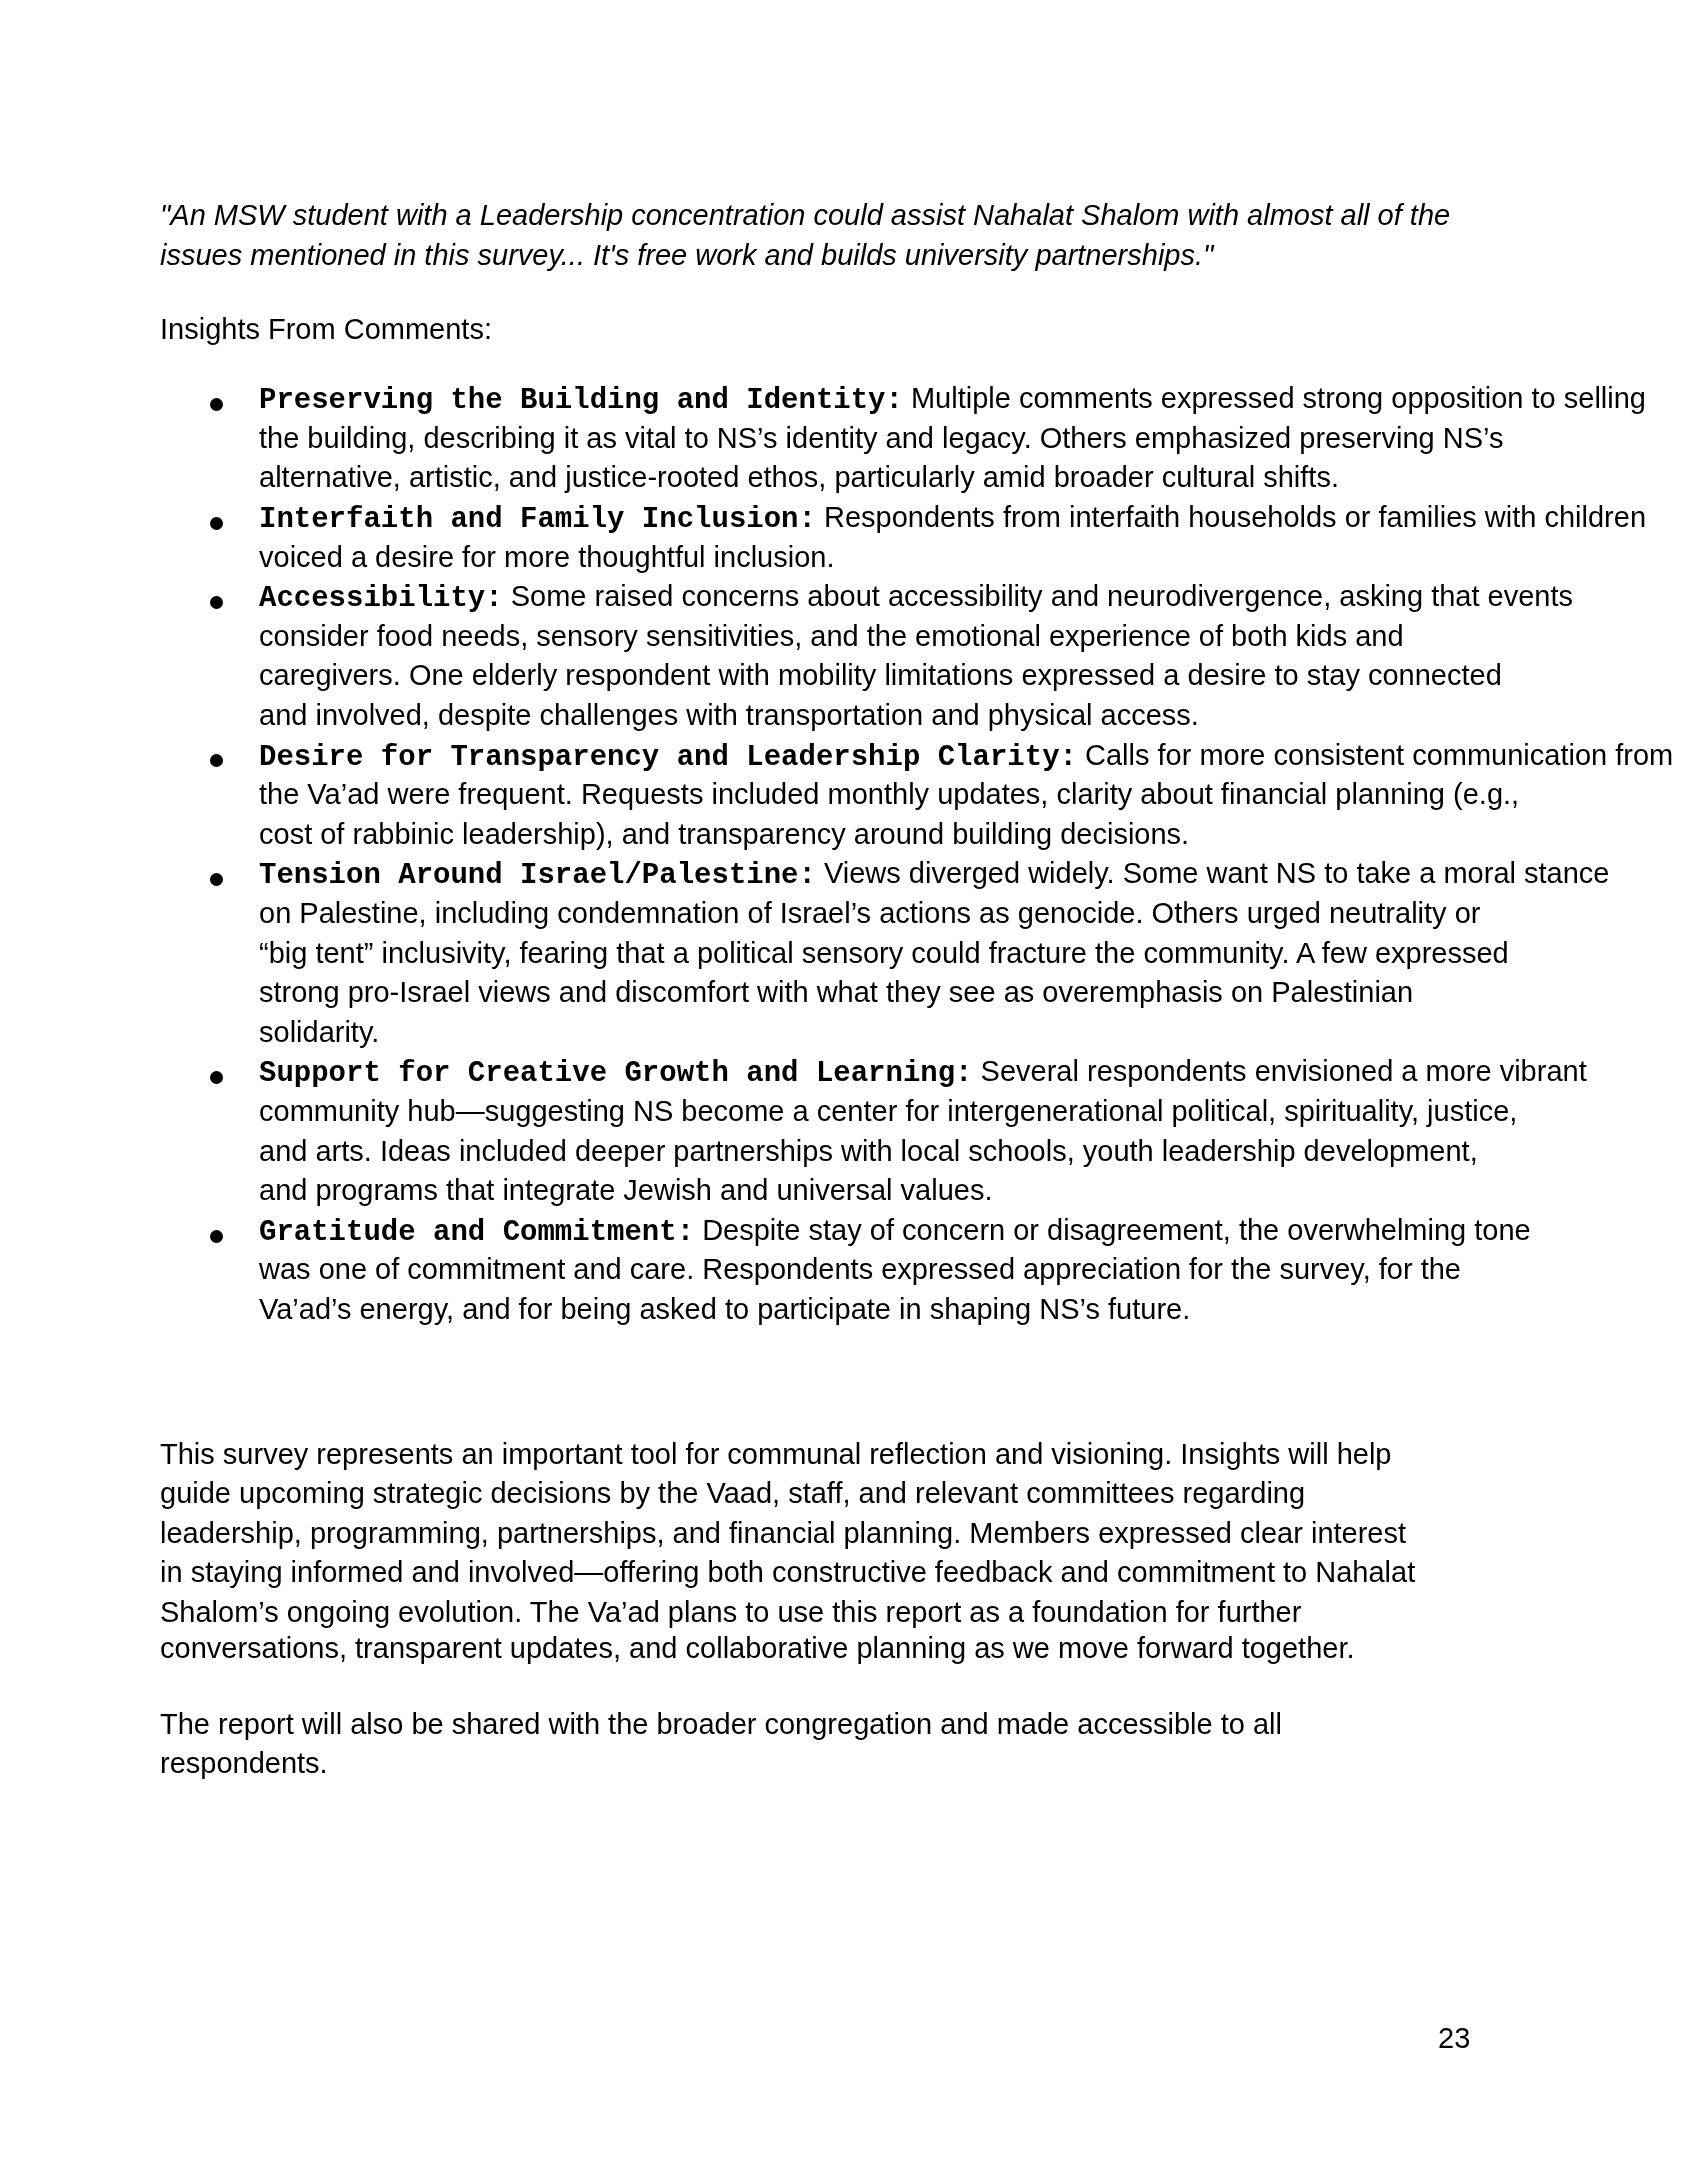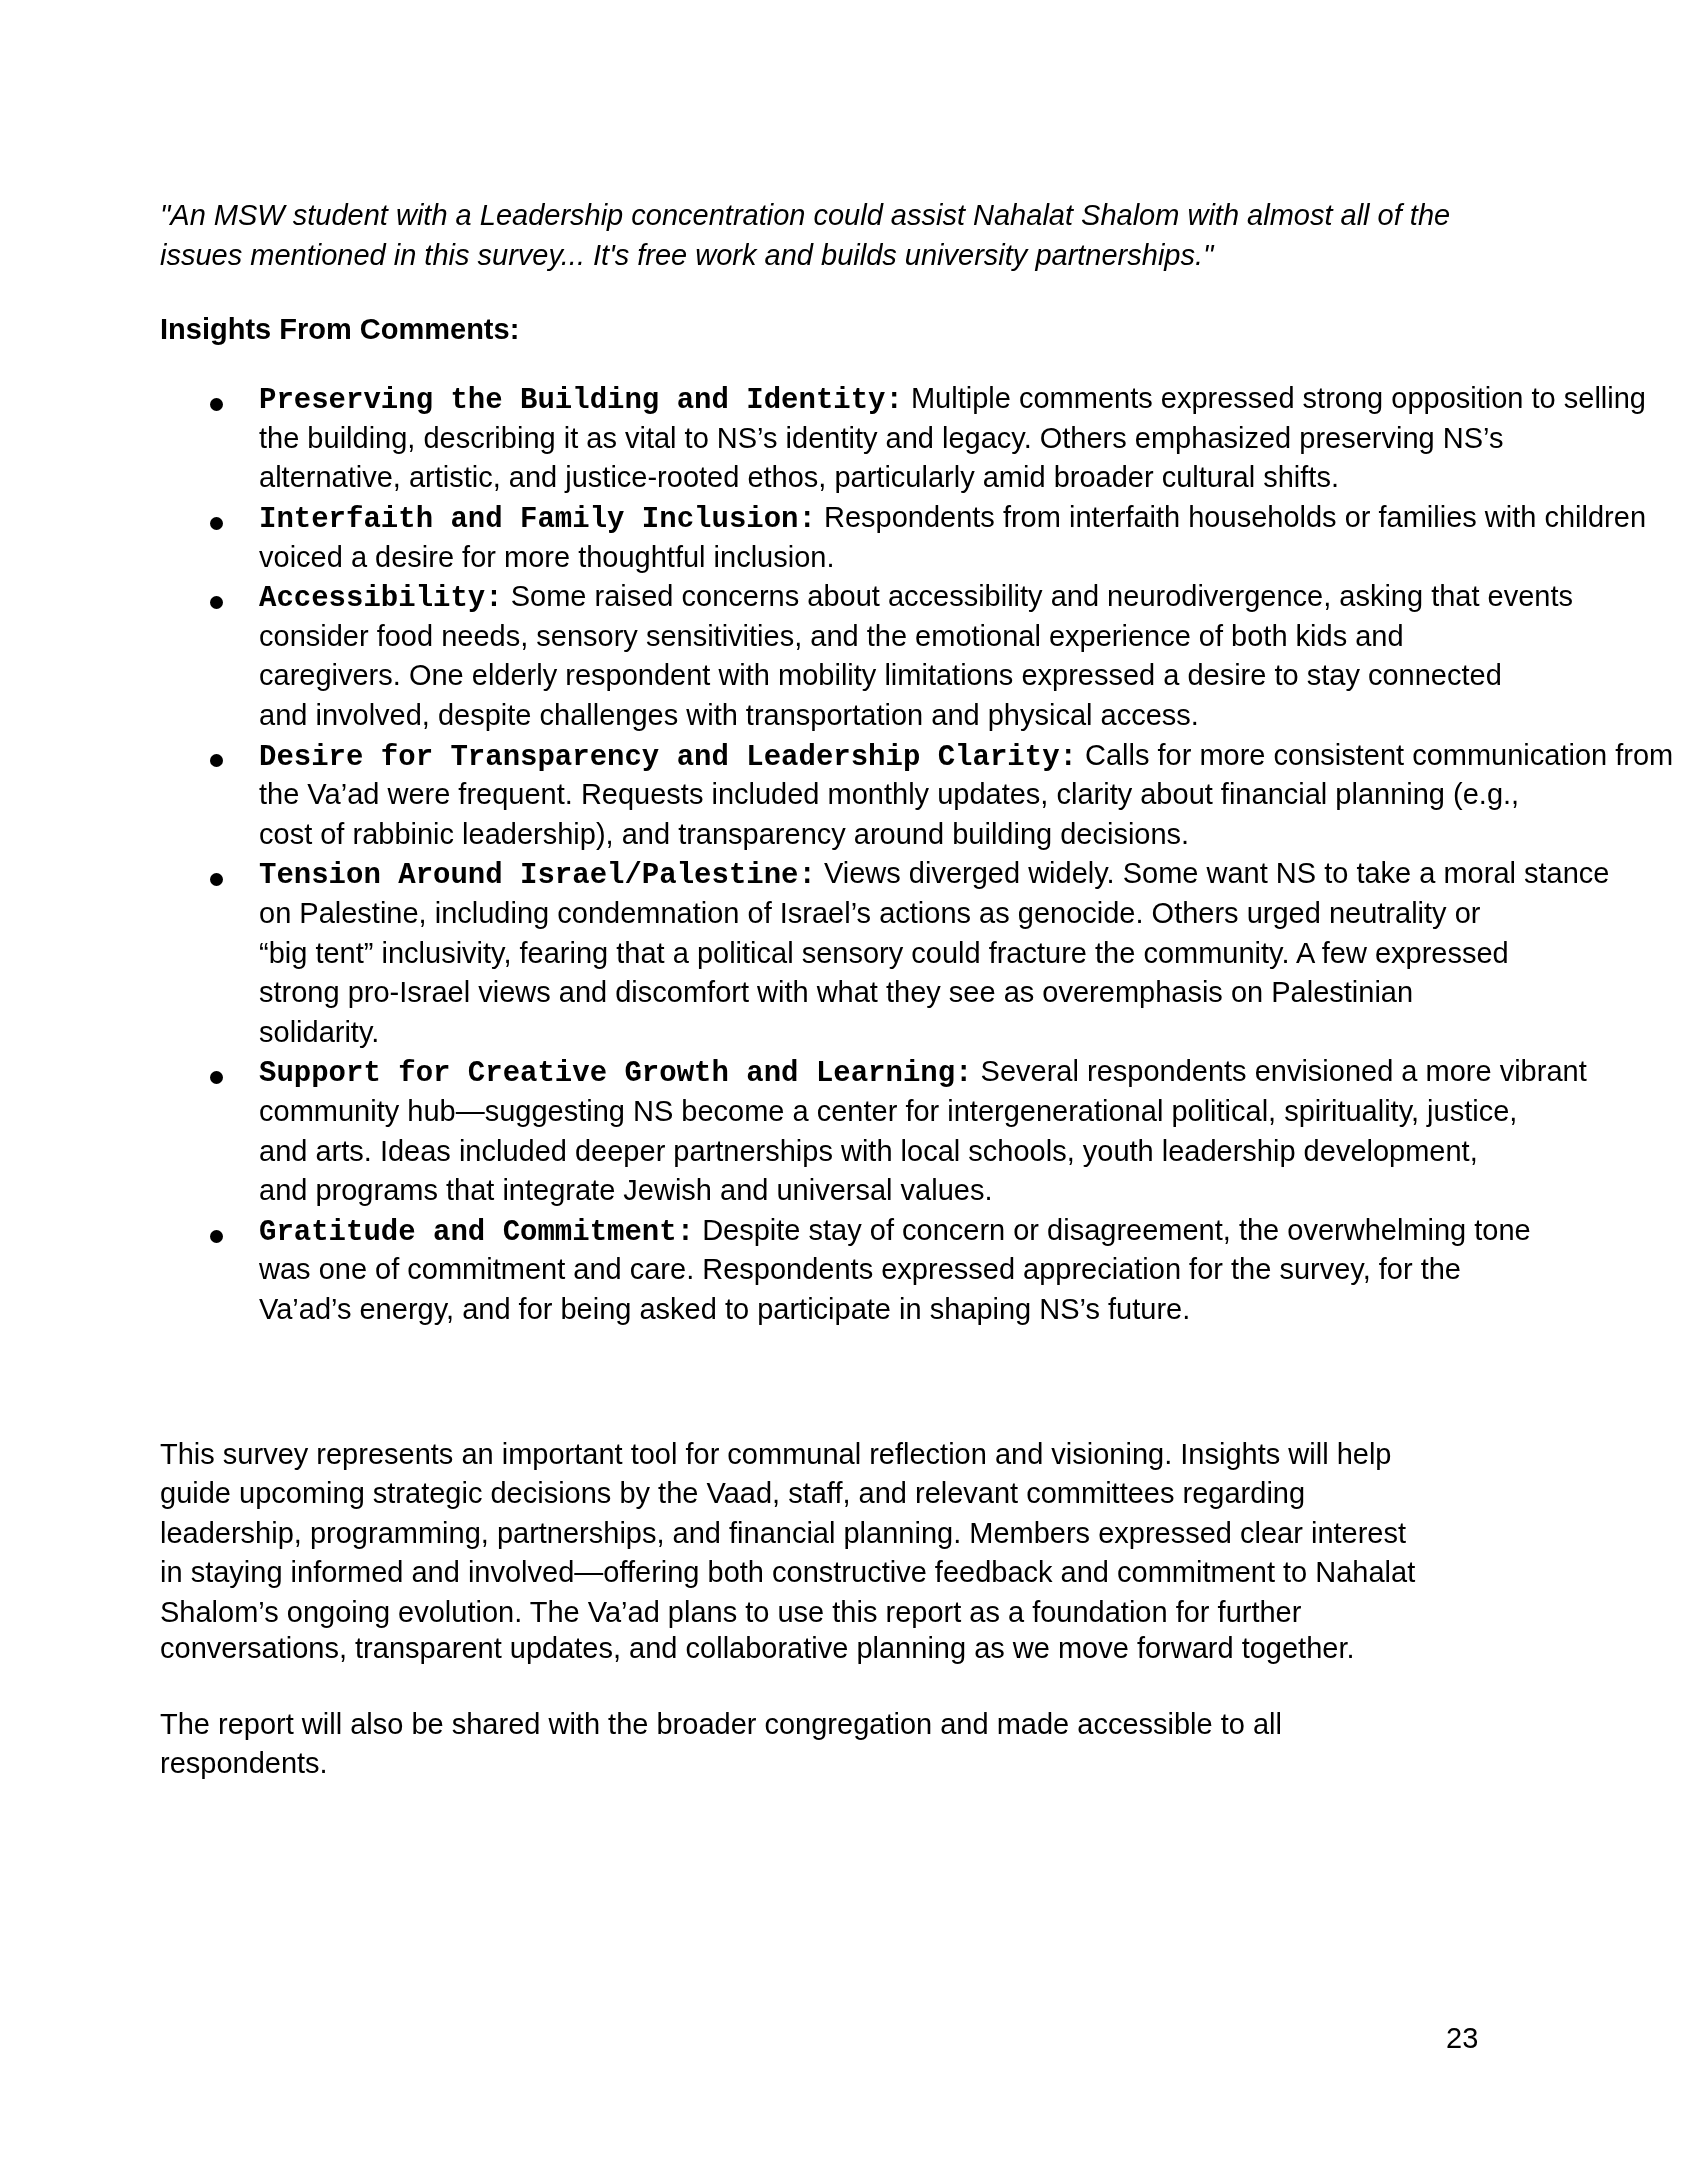--- a/index.html
+++ b/index.html
@@ -1,26 +1,26 @@
 <!DOCTYPE html>
 <html><head>
 <meta charset="utf-8">
 <style>
   html, body { margin: 0; padding: 0; background: #ffffff; }
   body { width: 1683px; height: 2178px; position: relative; overflow: hidden;
          font-family: "Liberation Sans", sans-serif; color: #000000; }
   .page { position: absolute; left: 0; top: 0; width: 1683px; height: 2178px; background: #ffffff; }
   .line { position: absolute; white-space: nowrap; font-size: 29px; line-height: 40px; height: 40px; }
   .quote { left: 160px; font-style: italic; }
-  .heading { left: 160px; font-weight: bold; }
+  .heading { left: 160px; font-weight: normal; }
   .para { left: 160px; }
   .bullet-dot { position: absolute; left: 210px; width: 13px; height: 13px; border-radius: 50%; background: #000; }
   .btext { left: 259px; }
   .b { font-weight: bold; font-family: Liberation Mono, monospace; }
-  .page-number { position: absolute; left: 1438px; top: 2018px; font-size: 29px; line-height: 40px; margin-left: 8px; }
+  .page-number { position: absolute; left: 1438px; top: 2018px; font-size: 29px; line-height: 40px; }
   ul.insights { list-style: none; margin: 0; padding: 0; }
 </style>
 </head>
 <body>
 
 <div class="page">
 
   <div>
     <div class="line quote" style="top:195px">"An MSW student with a Leadership concentration could assist Nahalat Shalom with almost all of the</div>
     <div class="line quote" style="top:235px">issues mentioned in this survey... It's free work and builds university partnerships."</div>

